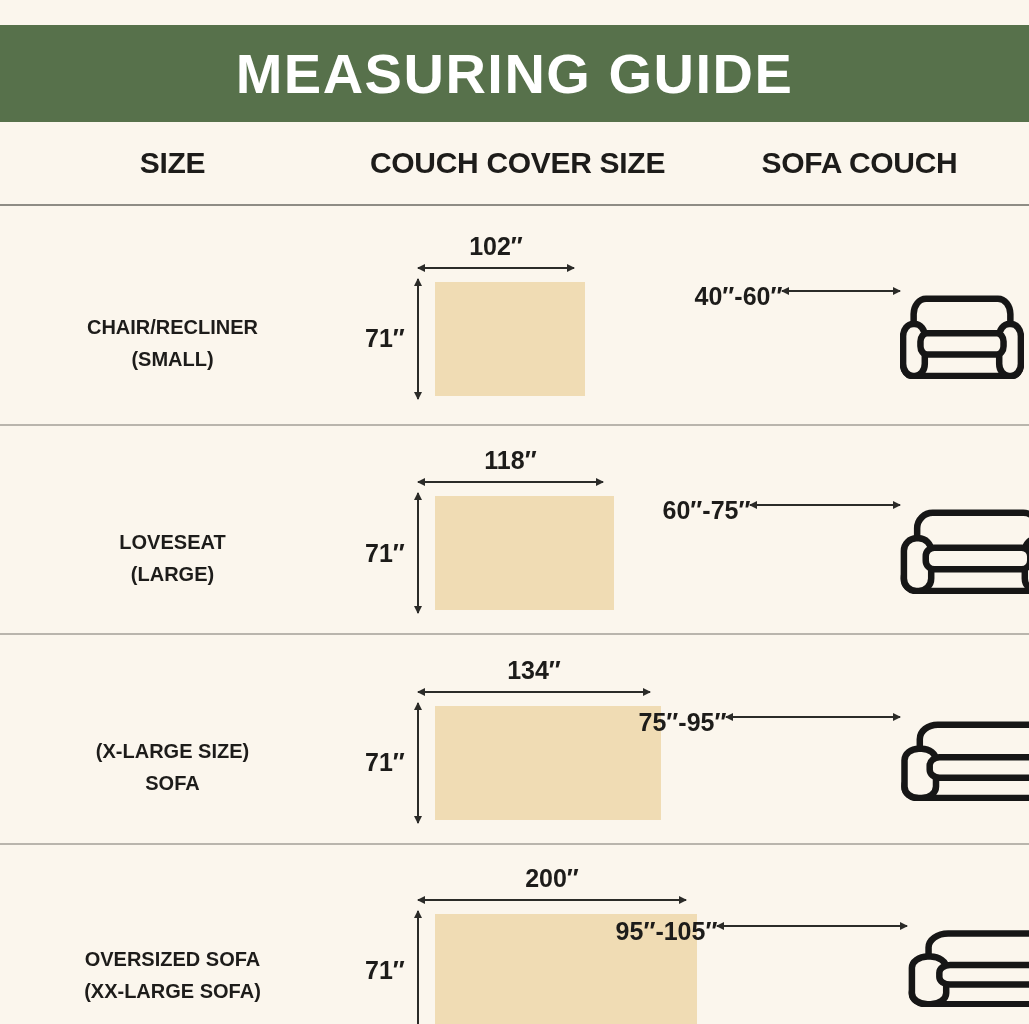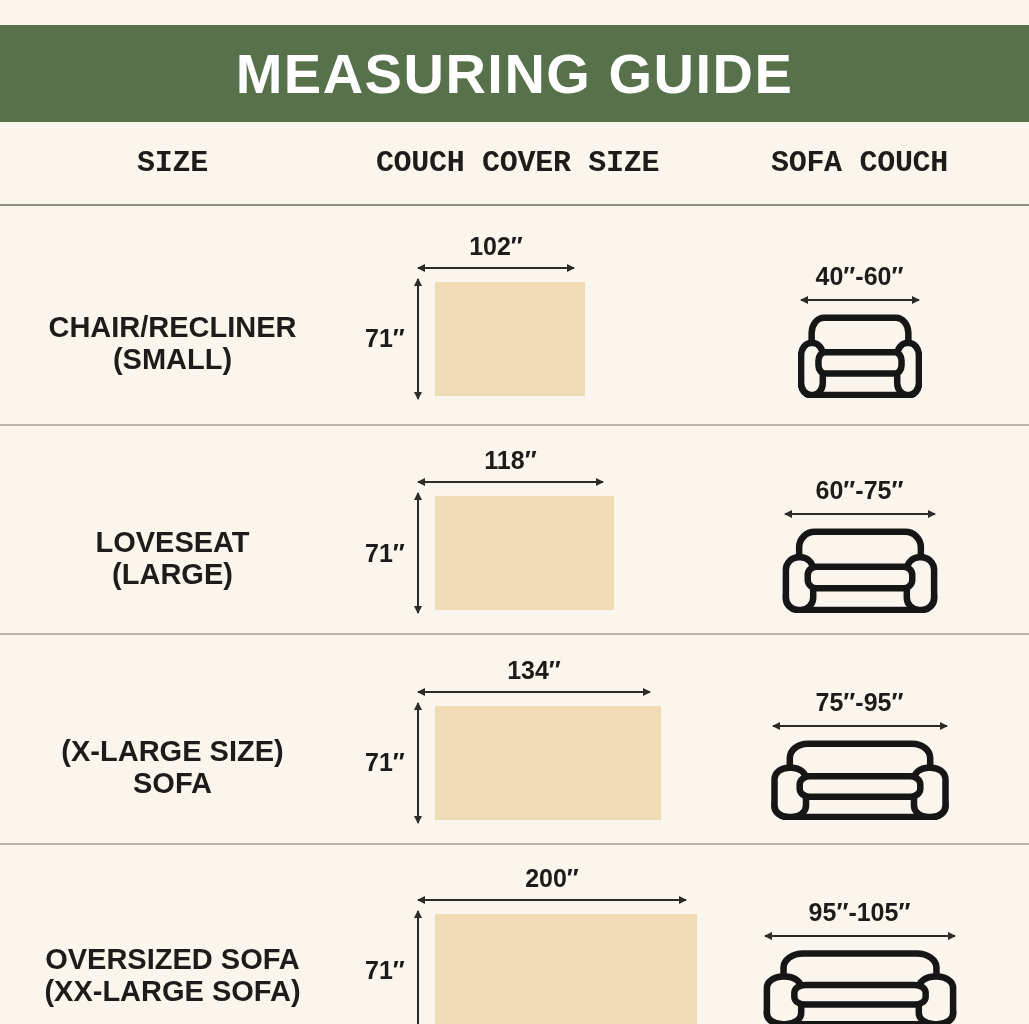--- a/index.html
+++ b/index.html
@@ -12,29 +12,29 @@
   html,body{background:var(--page-bg);}
   body{font-family:"Liberation Sans","DejaVu Sans",sans-serif;color:var(--text);}
   .page{width:1029px;height:1024px;background:var(--page-bg);overflow:hidden;position:relative;margin-top:25px;}
 
   
   .title-band{height:97px;background:var(--header-bg);display:flex;align-items:center;justify-content:center;}
   .title-band h1{color:var(--title-text);font-size:56px;font-weight:bold;letter-spacing:1.5px;}
 
   
   .col-headers{height:84px;display:grid;grid-template-columns:345px 345px 339px;align-items:center;
-    border-bottom:2px solid var(--header-separator);font-family:Liberation Mono, monospace;}
+    border-bottom:2px solid var(--header-separator);}
   .col-headers .col-h{text-align:center;font-size:30px;font-weight:bold;letter-spacing:-0.3px;}
 
   
   .row{height:var(--row-h);display:grid;grid-template-columns:345px 345px 339px;}
   .row + .row{border-top:2px solid var(--separator);}
 
   .col-size{display:flex;align-items:center;justify-content:center;}
-  .size-label{text-align:center;font-size:29px;font-weight:bold;line-height:32px;transform:translateY(28px);}
+  .size-label{text-align:center;font-size:20px;font-weight:bold;line-height:32px;transform:translateY(28px);}
 
   
   .col-cover{display:flex;align-items:center;padding-left:20px;}
   .cover-figure{display:flex;flex-direction:column;}
   .cover-top{margin-left:53px;width:calc(var(--rect-w) + 6px);display:flex;flex-direction:column;align-items:center;gap:6px;justify-content:space-between;}
   .cover-body{margin-top:10px;display:flex;align-items:center;gap:16px;}
   .dim-label{font-size:25px;font-weight:bold;white-space:nowrap;}
   .height-label{width:36px;text-align:right;}
   .cover-rect{width:var(--rect-w);height:var(--rect-h);background:var(--cover-fill);}
 
@@ -45,21 +45,21 @@
   .h-arrow::before{left:-1px;border-right:8px solid var(--arrow);}
   .h-arrow::after{right:-1px;border-left:8px solid var(--arrow);}
   .v-arrow{position:relative;width:2px;background:var(--arrow);height:calc(var(--rect-h) + 6px);}
   .v-arrow::before,.v-arrow::after{content:"";position:absolute;left:-3px;width:0;height:0;
     border-left:4px solid transparent;border-right:4px solid transparent;}
   .v-arrow::before{top:-1px;border-bottom:8px solid var(--arrow);}
   .v-arrow::after{bottom:-1px;border-top:8px solid var(--arrow);}
 
   
   .col-sofa{display:flex;align-items:center;justify-content:center;}
-  .sofa-figure{display:flex;flex-direction:column;align-items:center;transform:translateY(15px);}
+  .sofa-figure{display:flex;flex-direction:row;transform:translateY(15px);}
   .sofa-figure .h-arrow{width:var(--sofa-arrow-w);margin-top:8px;}
   .sofa-svg{width:var(--sofa-w);height:var(--sofa-h);margin-top:13px;}
   .sofa-svg rect{fill:var(--page-bg);stroke:var(--icon-stroke);stroke-width:6.5;vector-effect:non-scaling-stroke;}
 </style>
 </head>
 <body>
 
 <div class="page">
 
   <div class="title-band">

